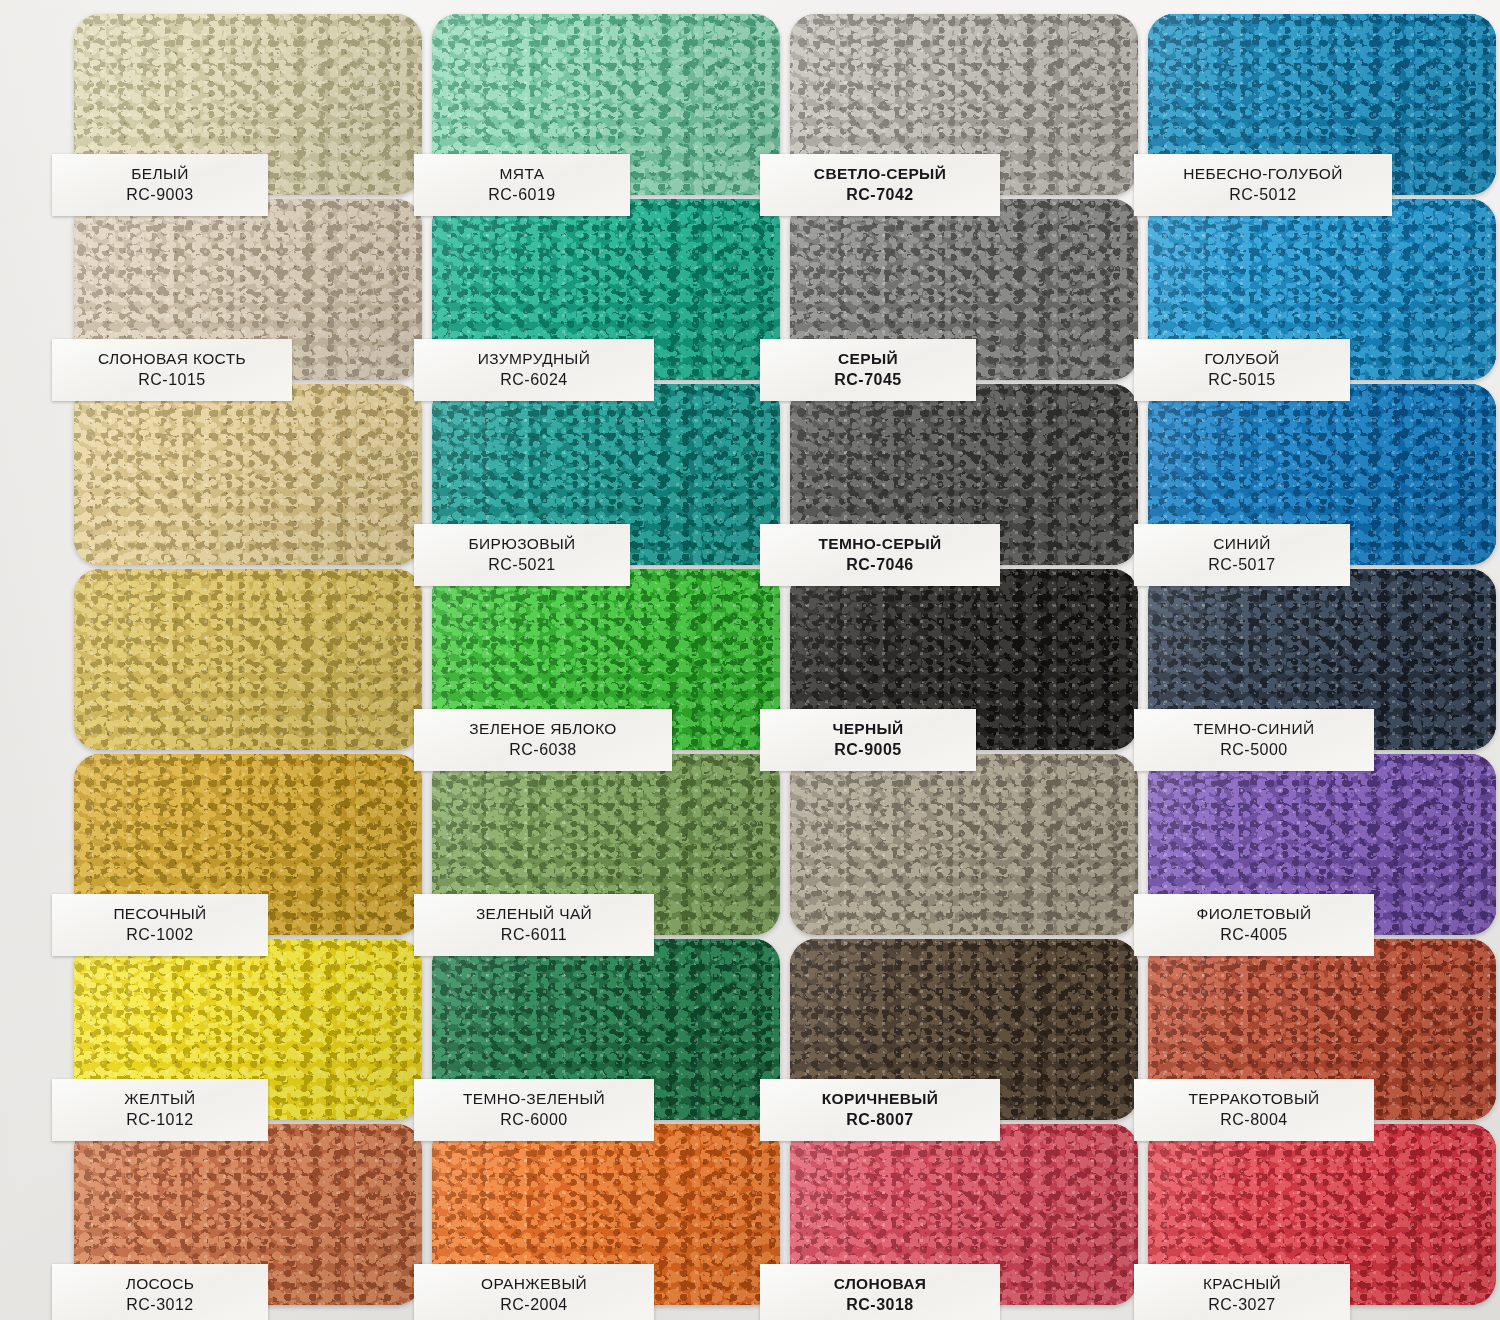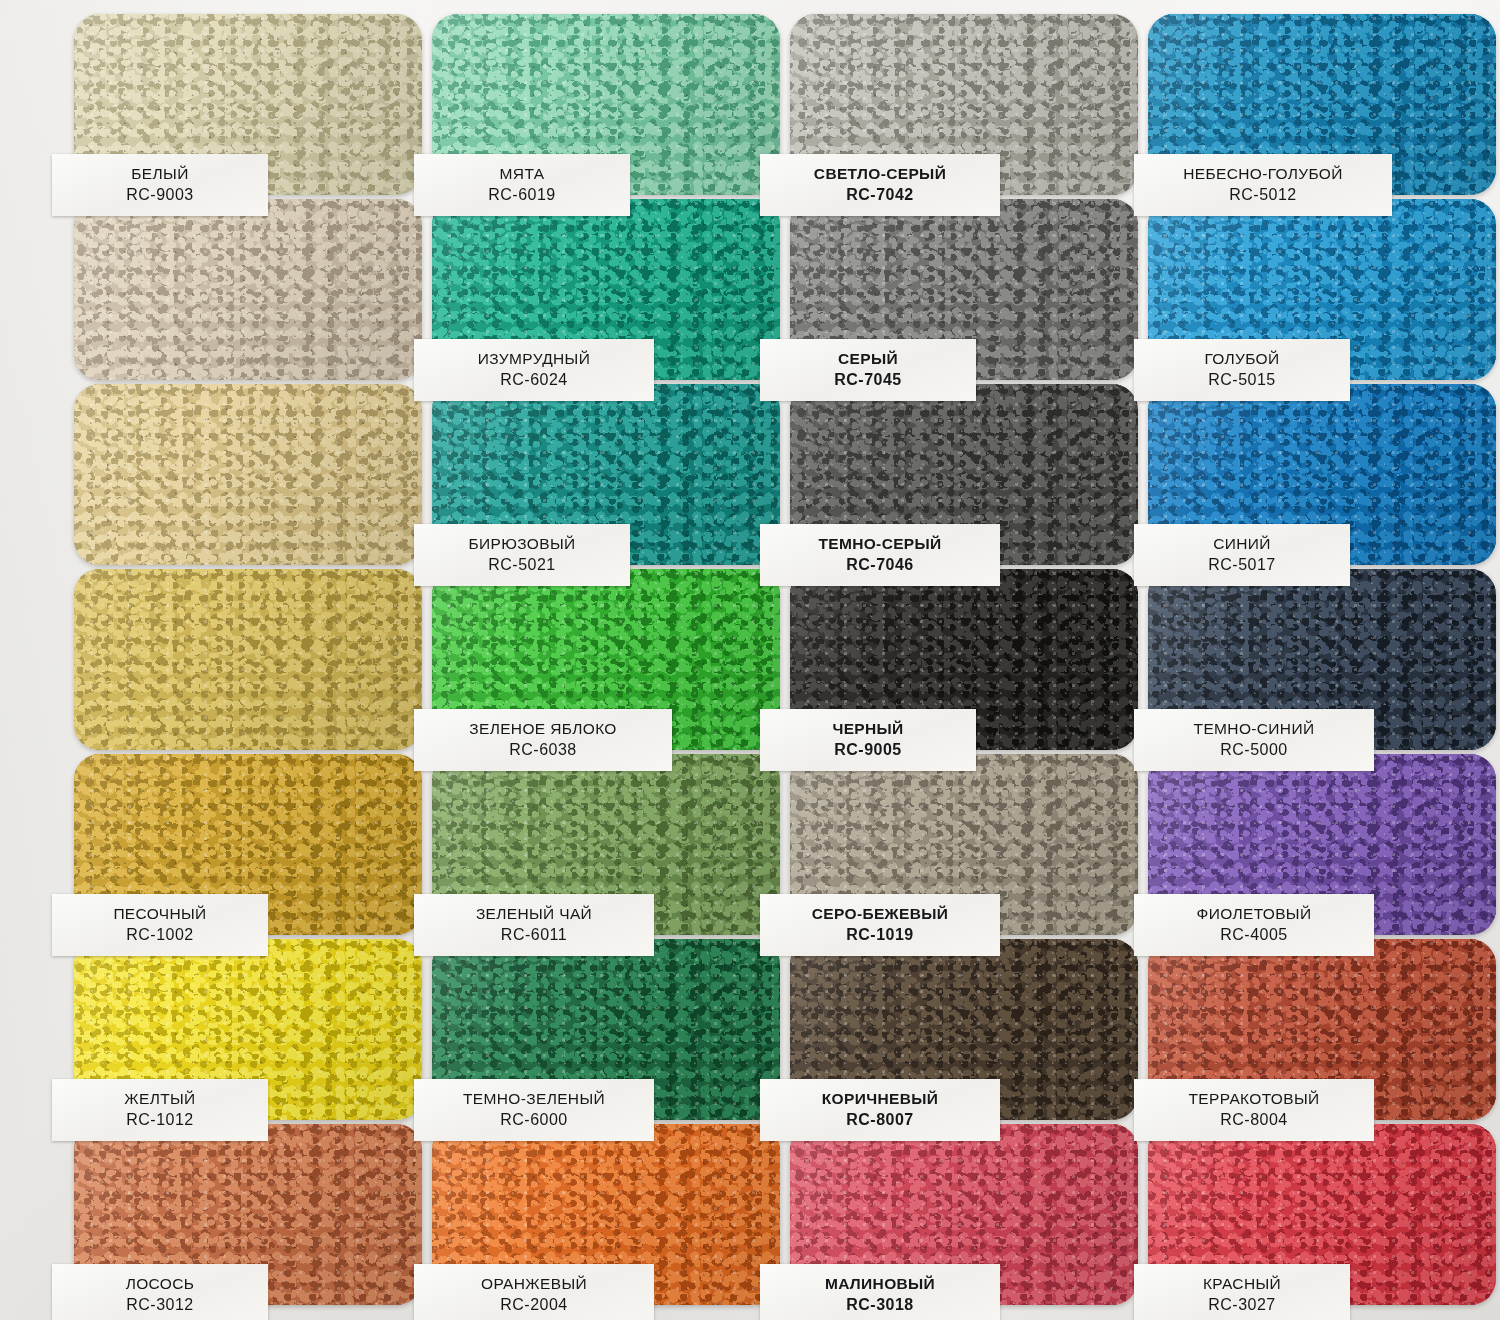--- a/index.html
+++ b/index.html
@@ -152,20 +152,24 @@
       <div class="label">
         <div class="nm">НЕБЕСНО-ГОЛУБОЙ</div>
         <div class="code">RC-5012</div>
       </div>
     </div>
     <div class="cell lp-a wide">
       <div class="swatch">
         <div class="grain" style="--c: #cbbda6; --lt: #e0d4bf; --dk: #a99b85; --hl: rgba(255,255,255,.30); --sh: rgba(0,0,0,.28); background-position-x: 12px;"></div>
         <div class="sheen"></div>
       </div>
+      <div class="label">
+        <div class="nm">СЛОНОВАЯ КОСТЬ</div>
+        <div class="code">RC-1015</div>
+      </div>
     </div>
     <div class="cell lp-b wide">
       <div class="swatch">
         <div class="grain" style="--c: #12997c; --lt: #2ebb9b; --dk: #08765e; --hl: rgba(255,255,255,.30); --sh: rgba(0,0,0,.28); background-position-x: 19px;"></div>
         <div class="sheen"></div>
       </div>
       <div class="label">
         <div class="nm">ИЗУМРУДНЫЙ</div>
         <div class="code">RC-6024</div>
       </div>
@@ -280,24 +284,20 @@
       <div class="label">
         <div class="nm">ЗЕЛЕНЫЙ ЧАЙ</div>
         <div class="code">RC-6011</div>
       </div>
     </div>
     <div class="cell lp-c wide">
       <div class="swatch">
         <div class="grain" style="--c: #948b7a; --lt: #b2a996; --dk: #726a5c; --hl: rgba(255,255,255,.30); --sh: rgba(0,0,0,.28); background-position-x: 15px;"></div>
         <div class="sheen"></div>
       </div>
-      <div class="label">
-        <div class="nm">СЕРО-БЕЖЕВЫЙ</div>
-        <div class="code">RC-1019</div>
-      </div>
     </div>
     <div class="cell lp-d wide">
       <div class="swatch">
         <div class="grain" style="--c: #6a4a9e; --lt: #8a67c1; --dk: #4d3378; --hl: rgba(255,255,255,.30); --sh: rgba(0,0,0,.28); background-position-x: 3px;"></div>
         <div class="sheen"></div>
       </div>
       <div class="label">
         <div class="nm">ФИОЛЕТОВЫЙ</div>
         <div class="code">RC-4005</div>
       </div>
@@ -361,21 +361,21 @@
         <div class="nm">ОРАНЖЕВЫЙ</div>
         <div class="code">RC-2004</div>
       </div>
     </div>
     <div class="cell lp-c wide">
       <div class="swatch">
         <div class="grain" style="--c: #cb4254; --lt: #e06271; --dk: #a22e3e; --hl: rgba(255,255,255,.30); --sh: rgba(0,0,0,.28); background-position-x: 14px;"></div>
         <div class="sheen"></div>
       </div>
       <div class="label">
-        <div class="nm">МАЛИНОВЫЙ</div>
+        <div class="nm">СЛОНОВАЯ</div>
         <div class="code">RC-3018</div>
       </div>
     </div>
     <div class="cell lp-d">
       <div class="swatch">
         <div class="grain" style="--c: #cf3440; --lt: #e6545e; --dk: #a5212c; --hl: rgba(255,255,255,.30); --sh: rgba(0,0,0,.28); background-position-x: 21px;"></div>
         <div class="sheen"></div>
       </div>
       <div class="label">
         <div class="nm">КРАСНЫЙ</div>

